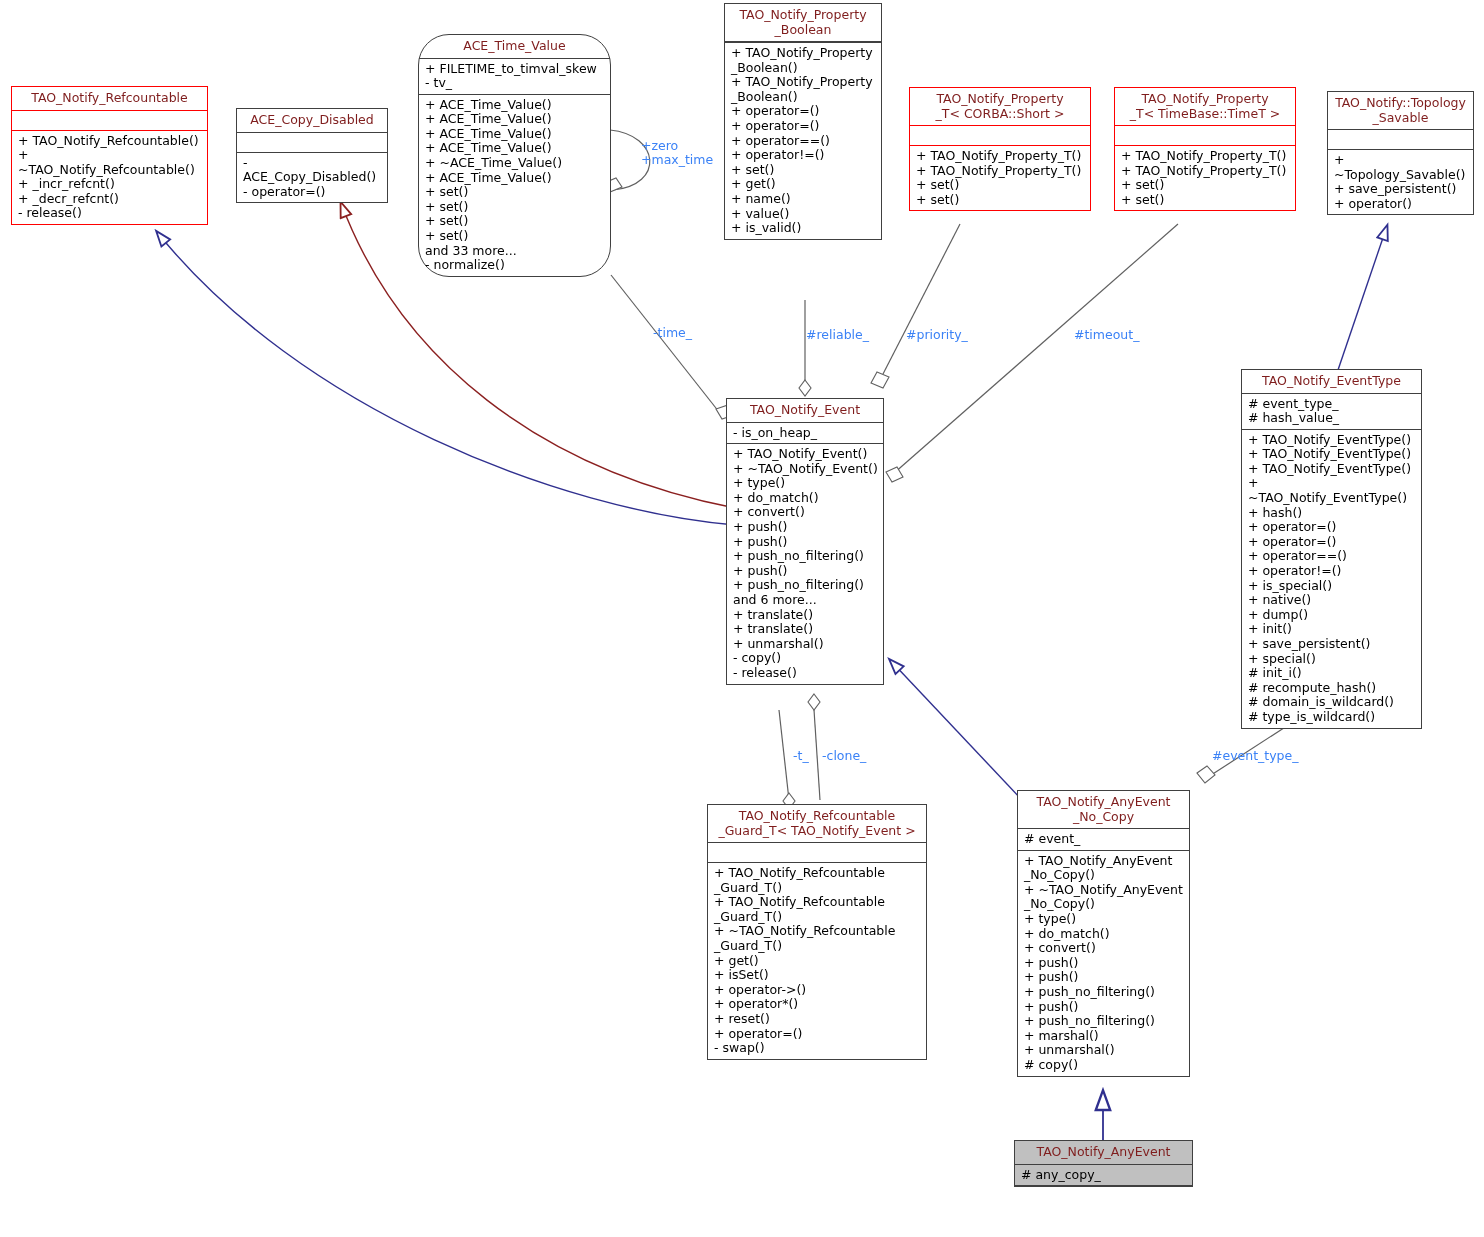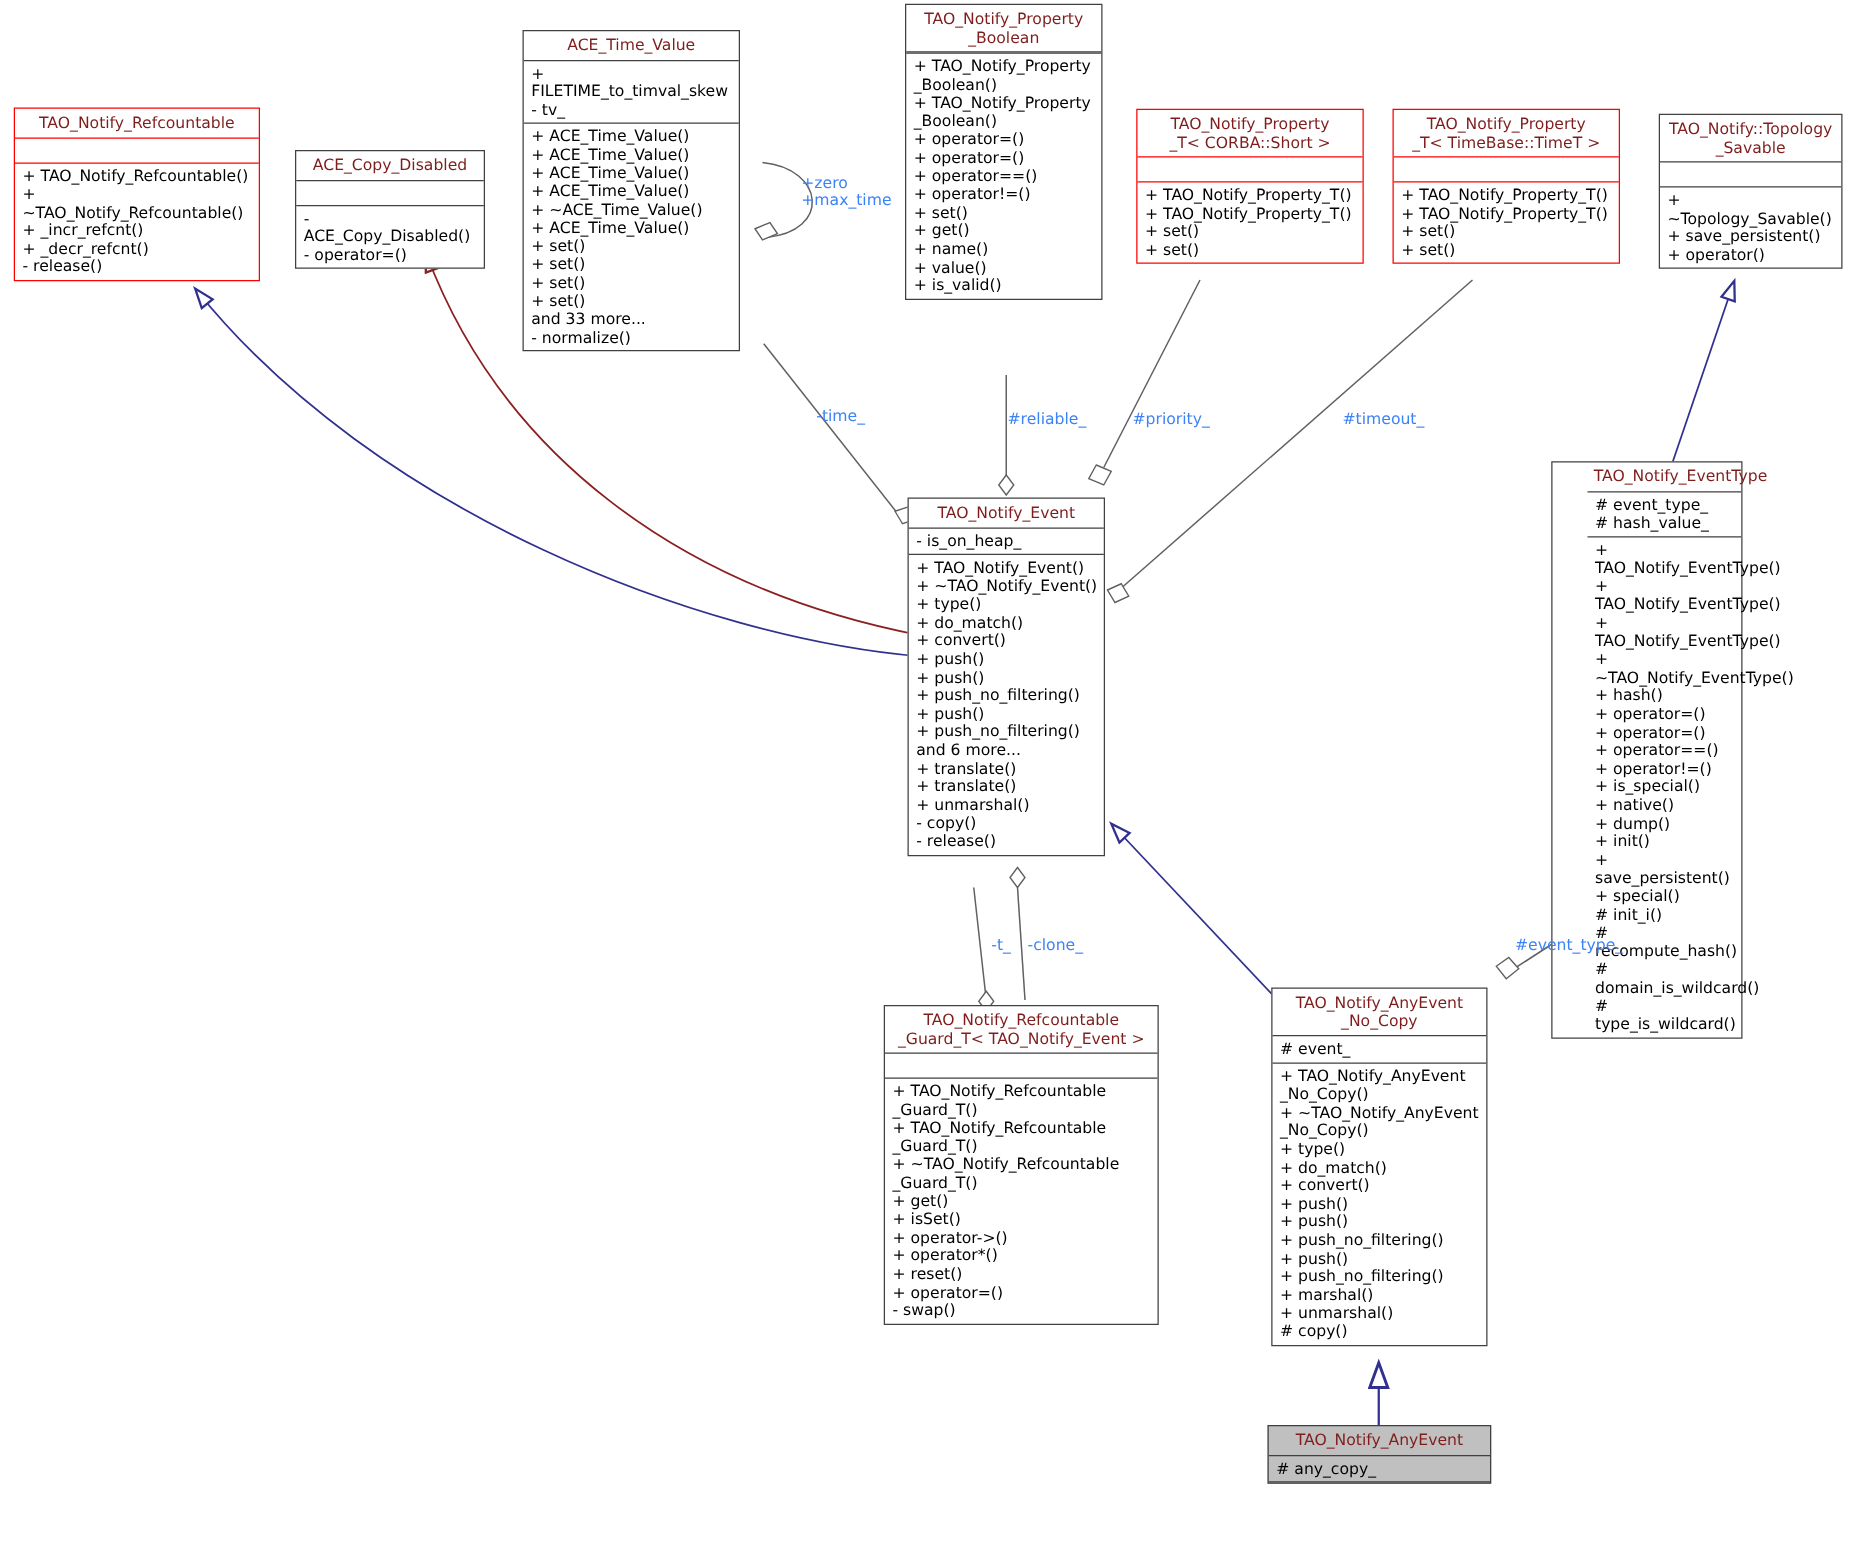--- a/index.html
+++ b/index.html
@@ -120,30 +120,30 @@
     <div class="sep"></div>
     <div class="attrs empty"></div>
     <div class="sep"></div>
     <div class="ops">+ TAO_Notify_Refcountable()
 + ~TAO_Notify_Refcountable()
 + _incr_refcnt()
 + _decr_refcnt()
 - release()</div>
   </div>
 
-  <div class="node" style="left:236px; top:108px; width:152px;margin-top:12px;">
+  <div class="node" style="left:236px; top:108px; width:152px;">
     <div class="title">ACE_Copy_Disabled</div>
     <div class="sep"></div>
     <div class="attrs empty"></div>
     <div class="sep"></div>
     <div class="ops">- ACE_Copy_Disabled()
 - operator=()</div>
   </div>
 
-  <div class="node" style="left:418px; top:24px; width:174px;">
+  <div class="node" style="left:418px; top:34px; width:193px;border-radius:31px;">
     <div class="title">ACE_Time_Value</div>
     <div class="sep"></div>
     <div class="attrs">+ FILETIME_to_timval_skew
 - tv_</div>
     <div class="sep"></div>
     <div class="ops">+ ACE_Time_Value()
 + ACE_Time_Value()
 + ACE_Time_Value()
 + ACE_Time_Value()
 + ~ACE_Time_Value()
@@ -227,21 +227,21 @@
 + push()
 + push_no_filtering()
 and 6 more...
 + translate()
 + translate()
 + unmarshal()
 - copy()
 - release()</div>
   </div>
 
-  <div class="node" style="left:1241px; top:369px; width:153px;padding-left:28px;">
+  <div class="node" style="left:1241px; top:369px; width:181px;">
     <div class="title">TAO_Notify_EventType</div>
     <div class="sep"></div>
     <div class="attrs"># event_type_
 # hash_value_</div>
     <div class="sep"></div>
     <div class="ops">+ TAO_Notify_EventType()
 + TAO_Notify_EventType()
 + TAO_Notify_EventType()
 + ~TAO_Notify_EventType()
 + hash()

